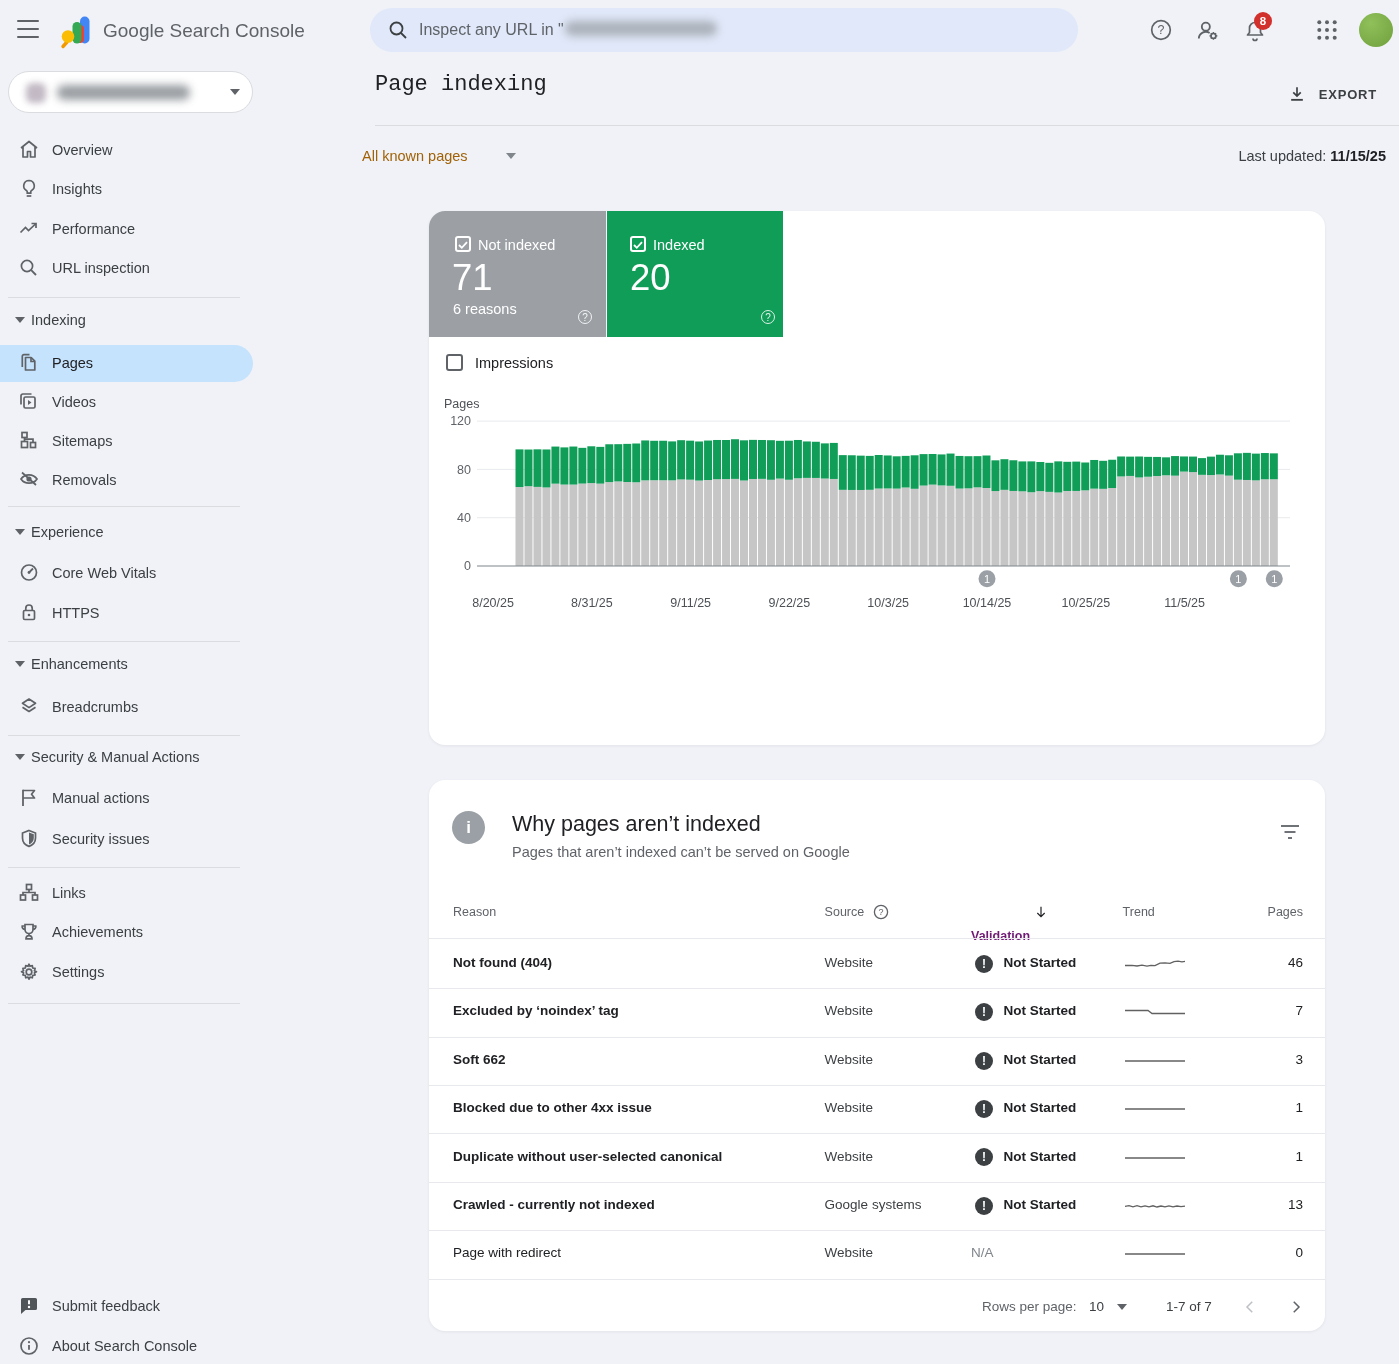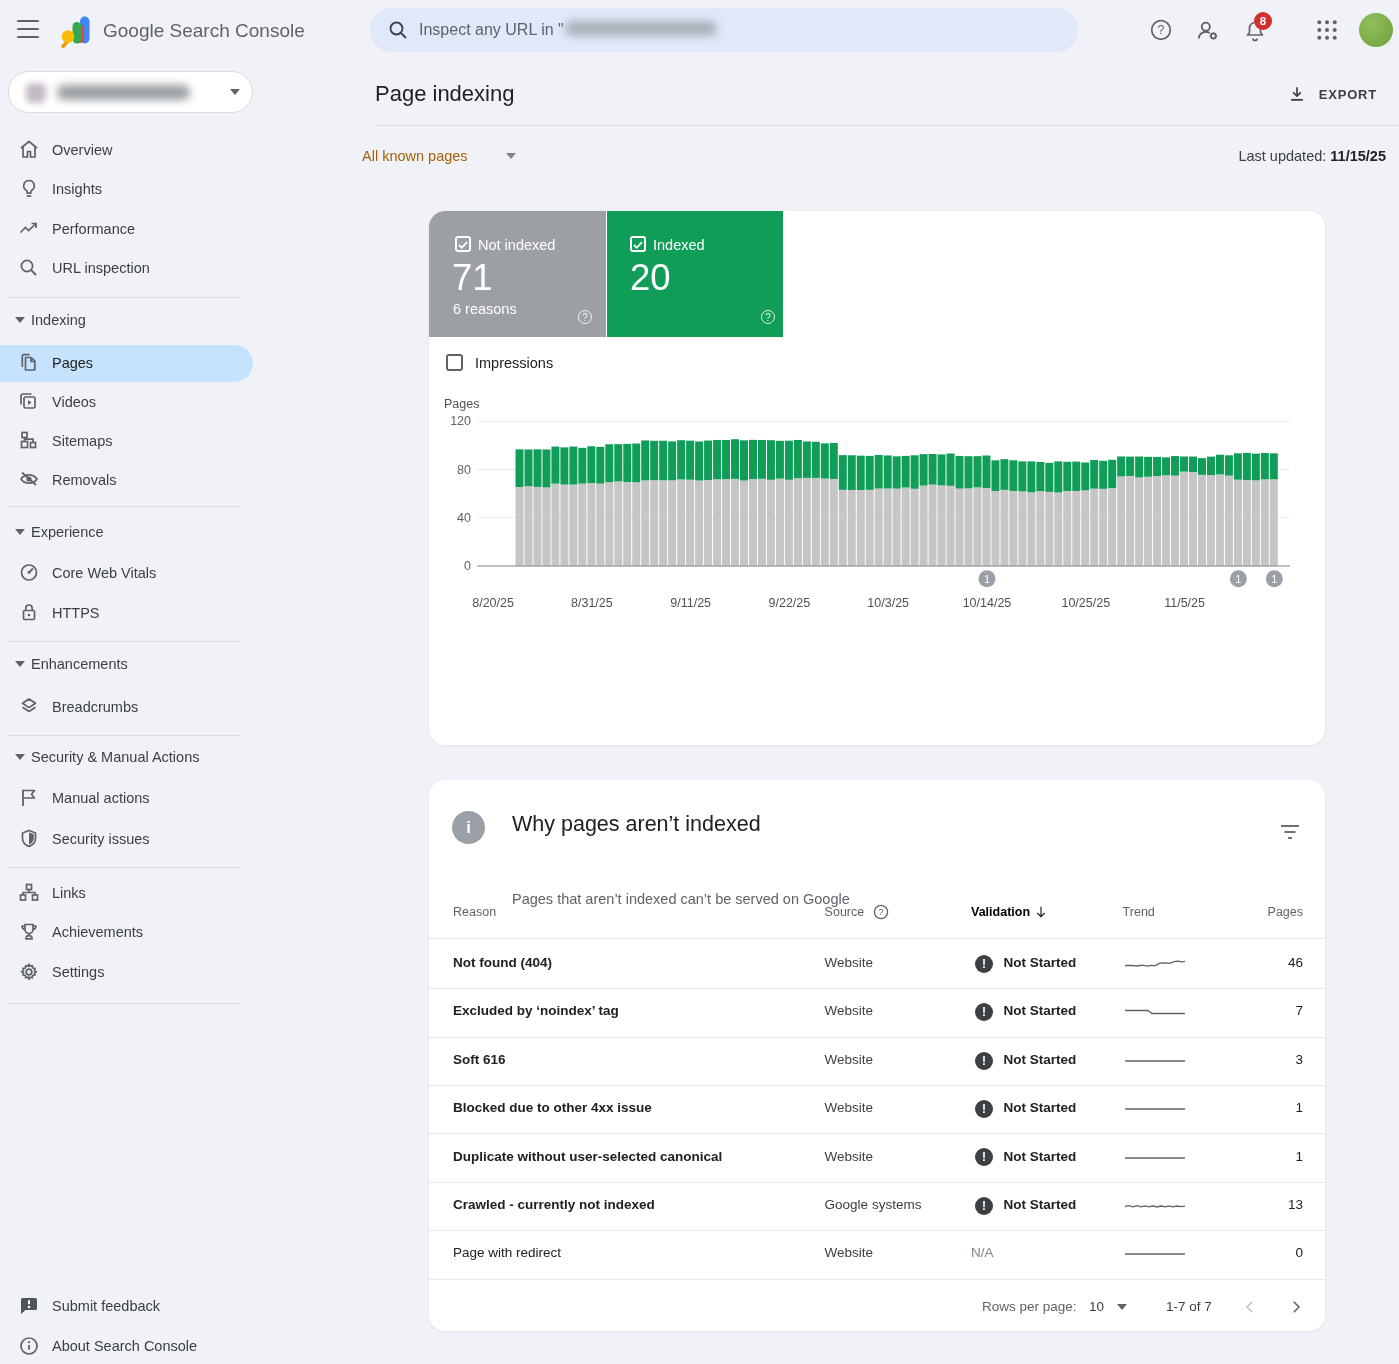--- a/index.html
+++ b/index.html
@@ -22,21 +22,21 @@
 .nav .nico { position:absolute; left:17px; top:0px; width:24px; height:24px; }
 .nav .nlab { position:absolute; left:52px; top:4px; font-size:14.5px; color:#3c4043; white-space:nowrap; }
 .nav.sel { height:37px; top:345px; background:#c6e3fd; border-radius:0 19px 19px 0; }
 .nav.sel .nico { top:6px; }
 .nav.sel .nlab { top:10px; color:#202124; }
 .nhead { position:absolute; left:31px; font-size:14.5px; color:#3c4043; white-space:nowrap; }
 .ncaret { position:absolute; left:-16px; top:5px; width:0; height:0; border-left:5px solid transparent; border-right:5px solid transparent; border-top:6px solid #5f6368; }
 .sdiv { position:absolute; left:8px; width:232px; border-top:1px solid #dadce0; }
 
 
-#title { position:absolute; left:375px; top:81px; font-size:22px; color:#202124; }
+#title { position:absolute; left:375px; top:72px; font-size:22px; color:#202124;font-family:Liberation Mono, monospace; }
 #export { position:absolute; right:22px; top:84px; font-size:13px; font-weight:bold; letter-spacing:.8px; color:#3c4043; }
 #hdrdiv { position:absolute; left:375px; right:0; top:125px; border-top:1px solid #dadce0; }
 #allknown { position:absolute; left:362px; top:148px; font-size:14.5px; color:#a16207; }
 #akcaret { position:absolute; left:506px; top:153px; width:0; height:0; border-left:5px solid transparent; border-right:5px solid transparent; border-top:6px solid #80868b; }
 #lastupd { position:absolute; right:13px; top:148px; font-size:14.5px; color:#3c4043; }
 #lastupd b { color:#202124; }
 
 
 #card1 { position:absolute; left:429px; top:211px; width:896px; height:534px; background:#fff; border-radius:16px; box-shadow:0 1px 3px rgba(60,64,67,.08); }
 .tile { position:absolute; top:0; height:126px; color:#fff; }
@@ -55,24 +55,24 @@
 #imprlab { position:absolute; left:46px; top:144px; font-size:14.5px; color:#202124; }
 #viewdata { position:absolute; left:32px; top:440px; width:834px; height:62px; border:1px solid #dadce0; border-radius:8px; }
 #vdcheck { position:absolute; left:24px; top:20px; }
 #vdtxt { position:absolute; left:63px; top:22px; font-size:14.5px; color:#3c4043; }
 #vdchev { position:absolute; right:20px; top:21px; }
 
 
 #card2 { position:absolute; left:429px; top:780px; width:896px; height:551px; background:#fff; border-radius:16px; box-shadow:0 1px 3px rgba(60,64,67,.08); }
 #infoc { position:absolute; left:23px; top:31px; width:33px; height:33px; border-radius:50%; background:#9aa0a6; color:#fff; font-size:17px; font-weight:bold; text-align:center; line-height:33px; }
 #whytitle { position:absolute; left:83px; top:32px; font-size:21.5px; color:#202124; }
-#whysub { position:absolute; left:83px; top:64px; font-size:14.5px; color:#5f6368;margin-top:47px; }
+#whysub { position:absolute; left:83px; top:64px; font-size:14.5px; color:#5f6368; }
 #filtericon { position:absolute; right:25px; top:42px; }
 .thead { position:absolute; top:125px; font-size:12.5px; color:#5f6368; }
-.thead.b { color:#000000; font-weight:bold; }
+.thead.b { color:#701a75; font-weight:bold;margin-top:24px; }
 .tdiv { position:absolute; left:0; width:896px; border-top:1px solid #e7e9ec; }
 .cell { position:absolute; font-size:13.5px; color:#202124; white-space:nowrap; }
 .cell.b { font-weight:bold; }
 .cell.reason { left:24px; }
 .cell.src { left:395.6px; color:#3c4043; }
 .cell.val { left:574.4px; }
 .cell.na { left:542px; color:#80868b; }
 .cell.pages { right:22px; text-align:right; }
 .valbadge { position:absolute; left:546px; width:18px; height:18px; border-radius:50%; background:#3c4043; }
 .excl { position:absolute; width:18px; text-align:center; top:2px; left:0; color:#fff; font-size:12px; font-weight:bold; line-height:14px; }
@@ -566,21 +566,21 @@
     <div class="cell src" style="top:223.4px">Website</div>
     <div class="valbadge" style="top:223.2px">
       <span class="excl">!</span>
     </div>
     <div class="cell val b" style="top:223.4px">Not Started</div>
     <div class="sparkbox" style="top:224.4px"><svg width="62" height="16" viewBox="0 0 62 16">
         <path d="M1 6.5 L24 6.5 L28 9.5 L40 9.5 L61 9.5" fill="none" stroke="#616161" stroke-width="1.3"></path>
       </svg></div>
     <div class="cell pages" style="top:223.4px">7</div>
     <div class="tdiv" style="top:256.6px"></div>
-    <div class="cell reason b" style="top:271.8px">Soft 616</div>
+    <div class="cell reason b" style="top:271.8px">Soft 662</div>
     <div class="cell src" style="top:271.8px">Website</div>
     <div class="valbadge" style="top:271.6px">
       <span class="excl">!</span>
     </div>
     <div class="cell val b" style="top:271.8px">Not Started</div>
     <div class="sparkbox" style="top:272.8px"><svg width="62" height="16" viewBox="0 0 62 16">
         <path d="M1 8 H61" fill="none" stroke="#616161" stroke-width="1.3"></path>
       </svg></div>
     <div class="cell pages" style="top:271.8px">3</div>
     <div class="tdiv" style="top:305.0px"></div>

